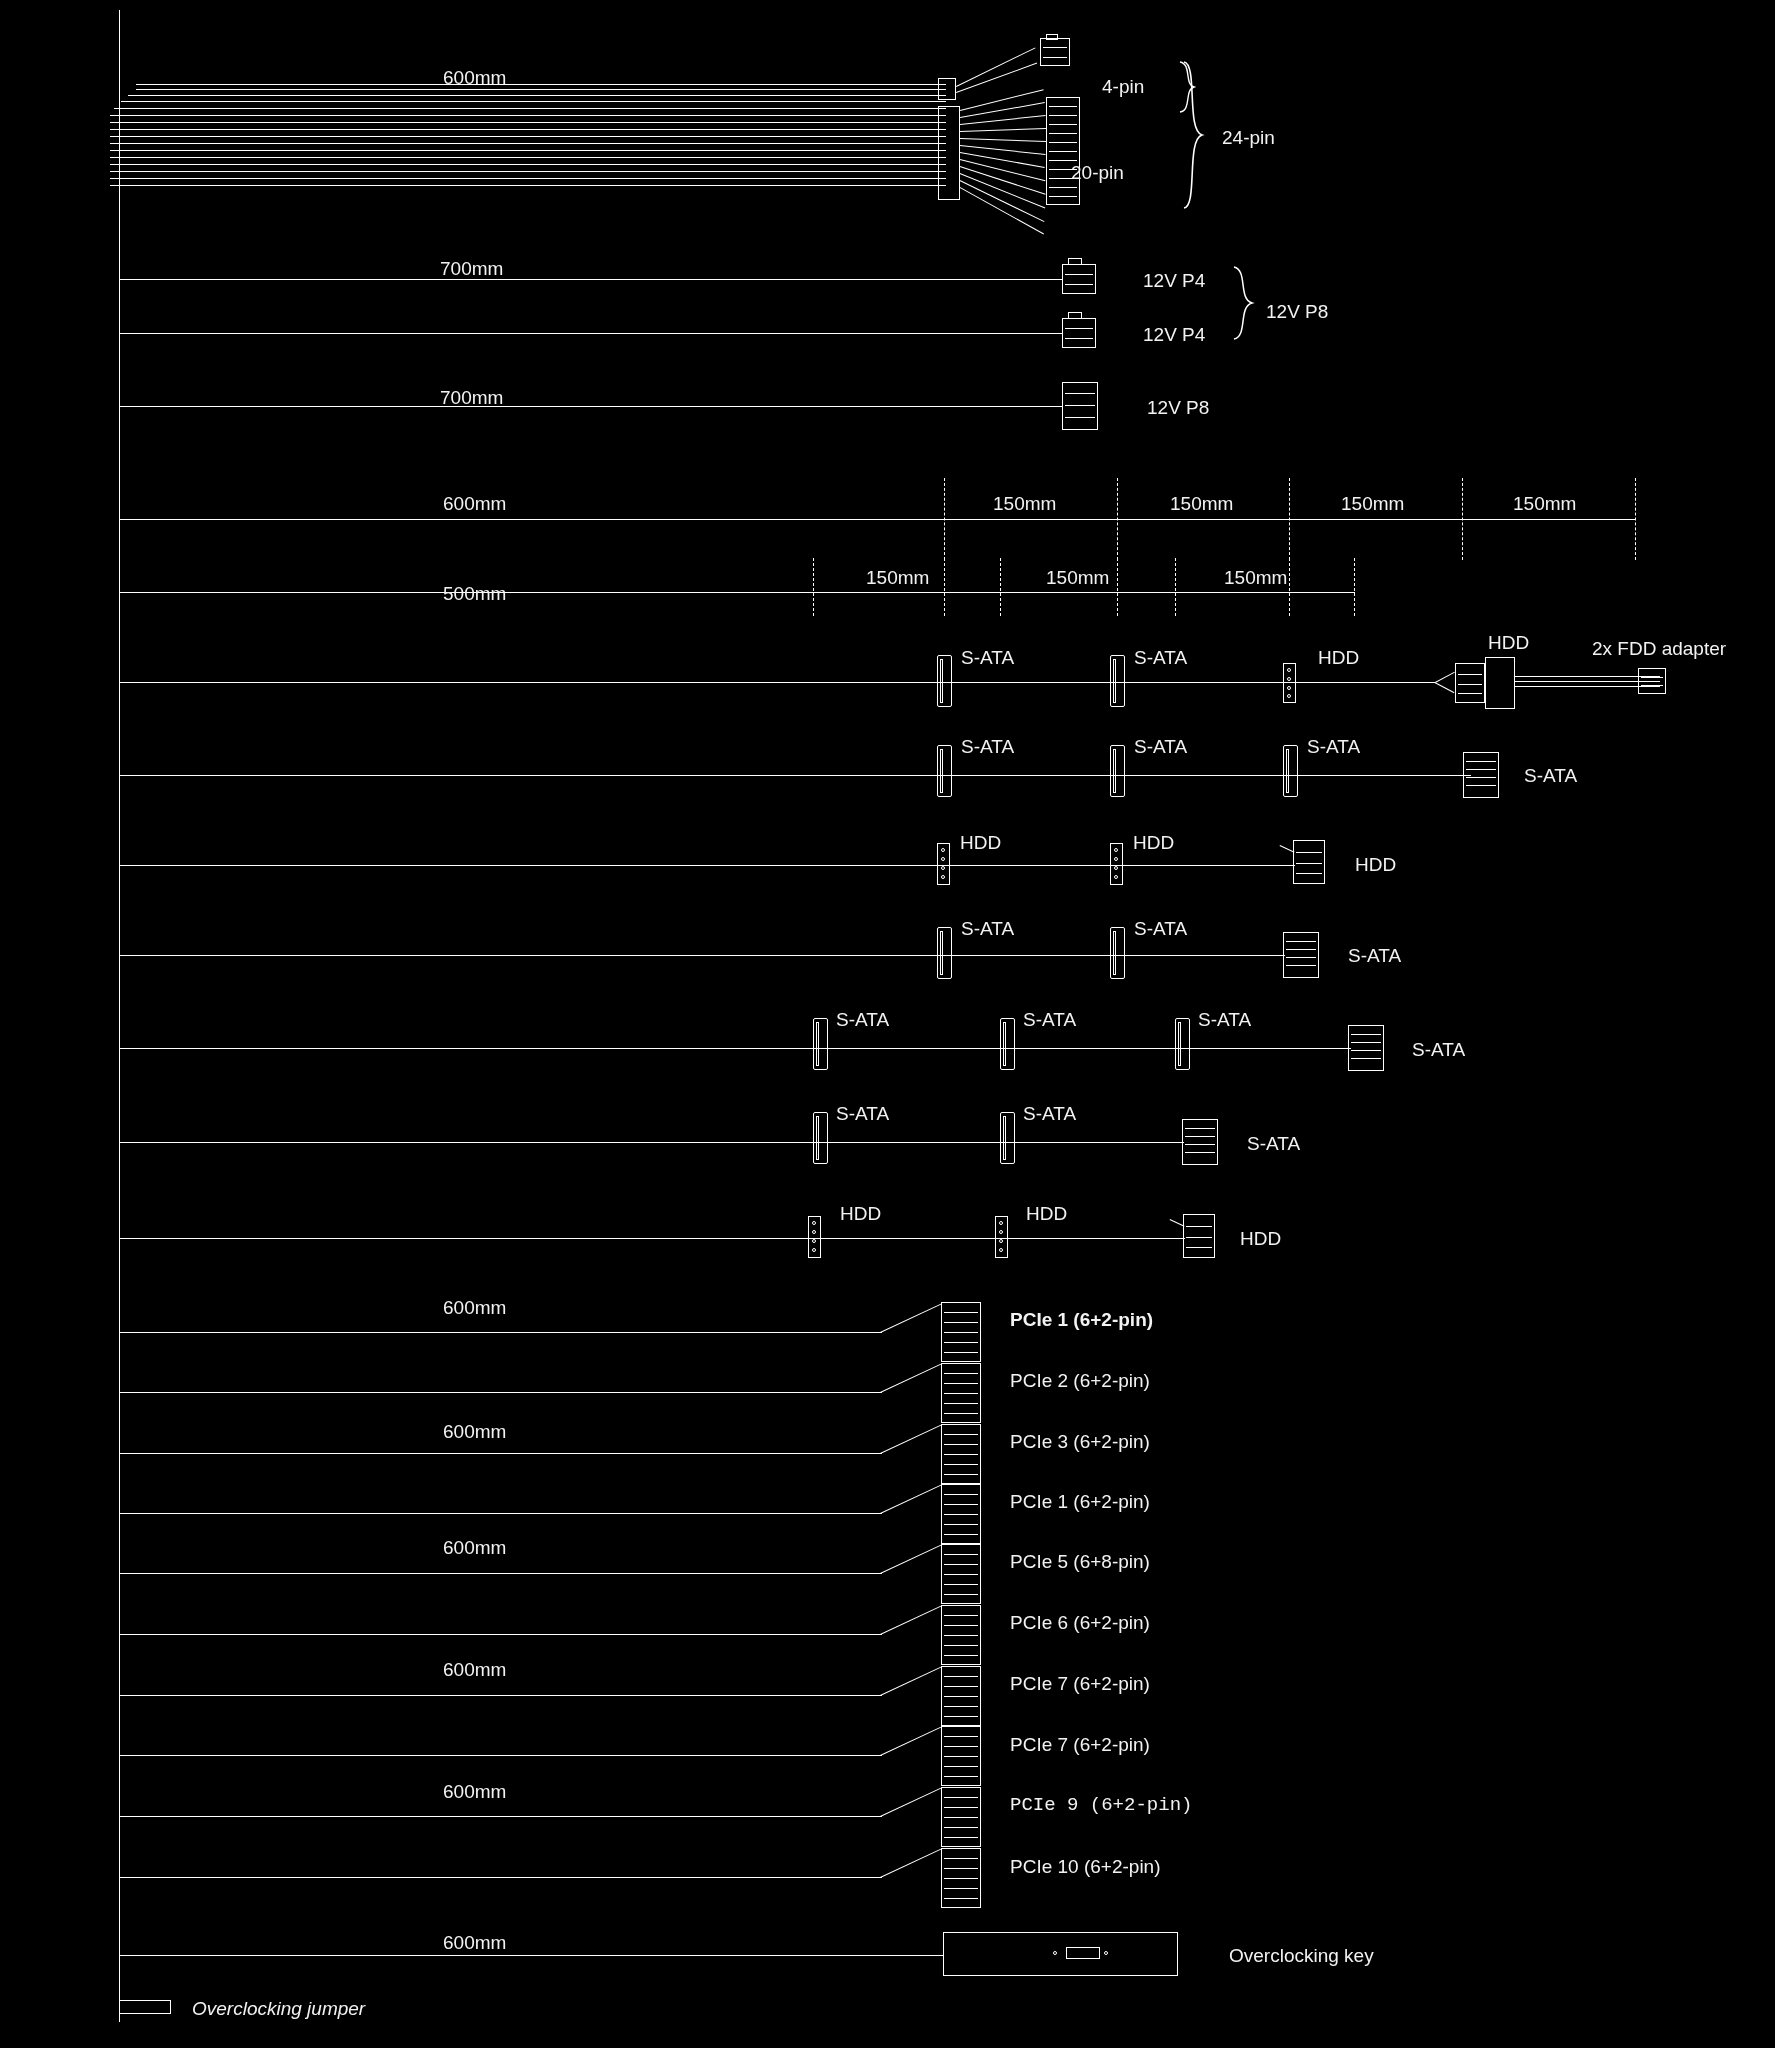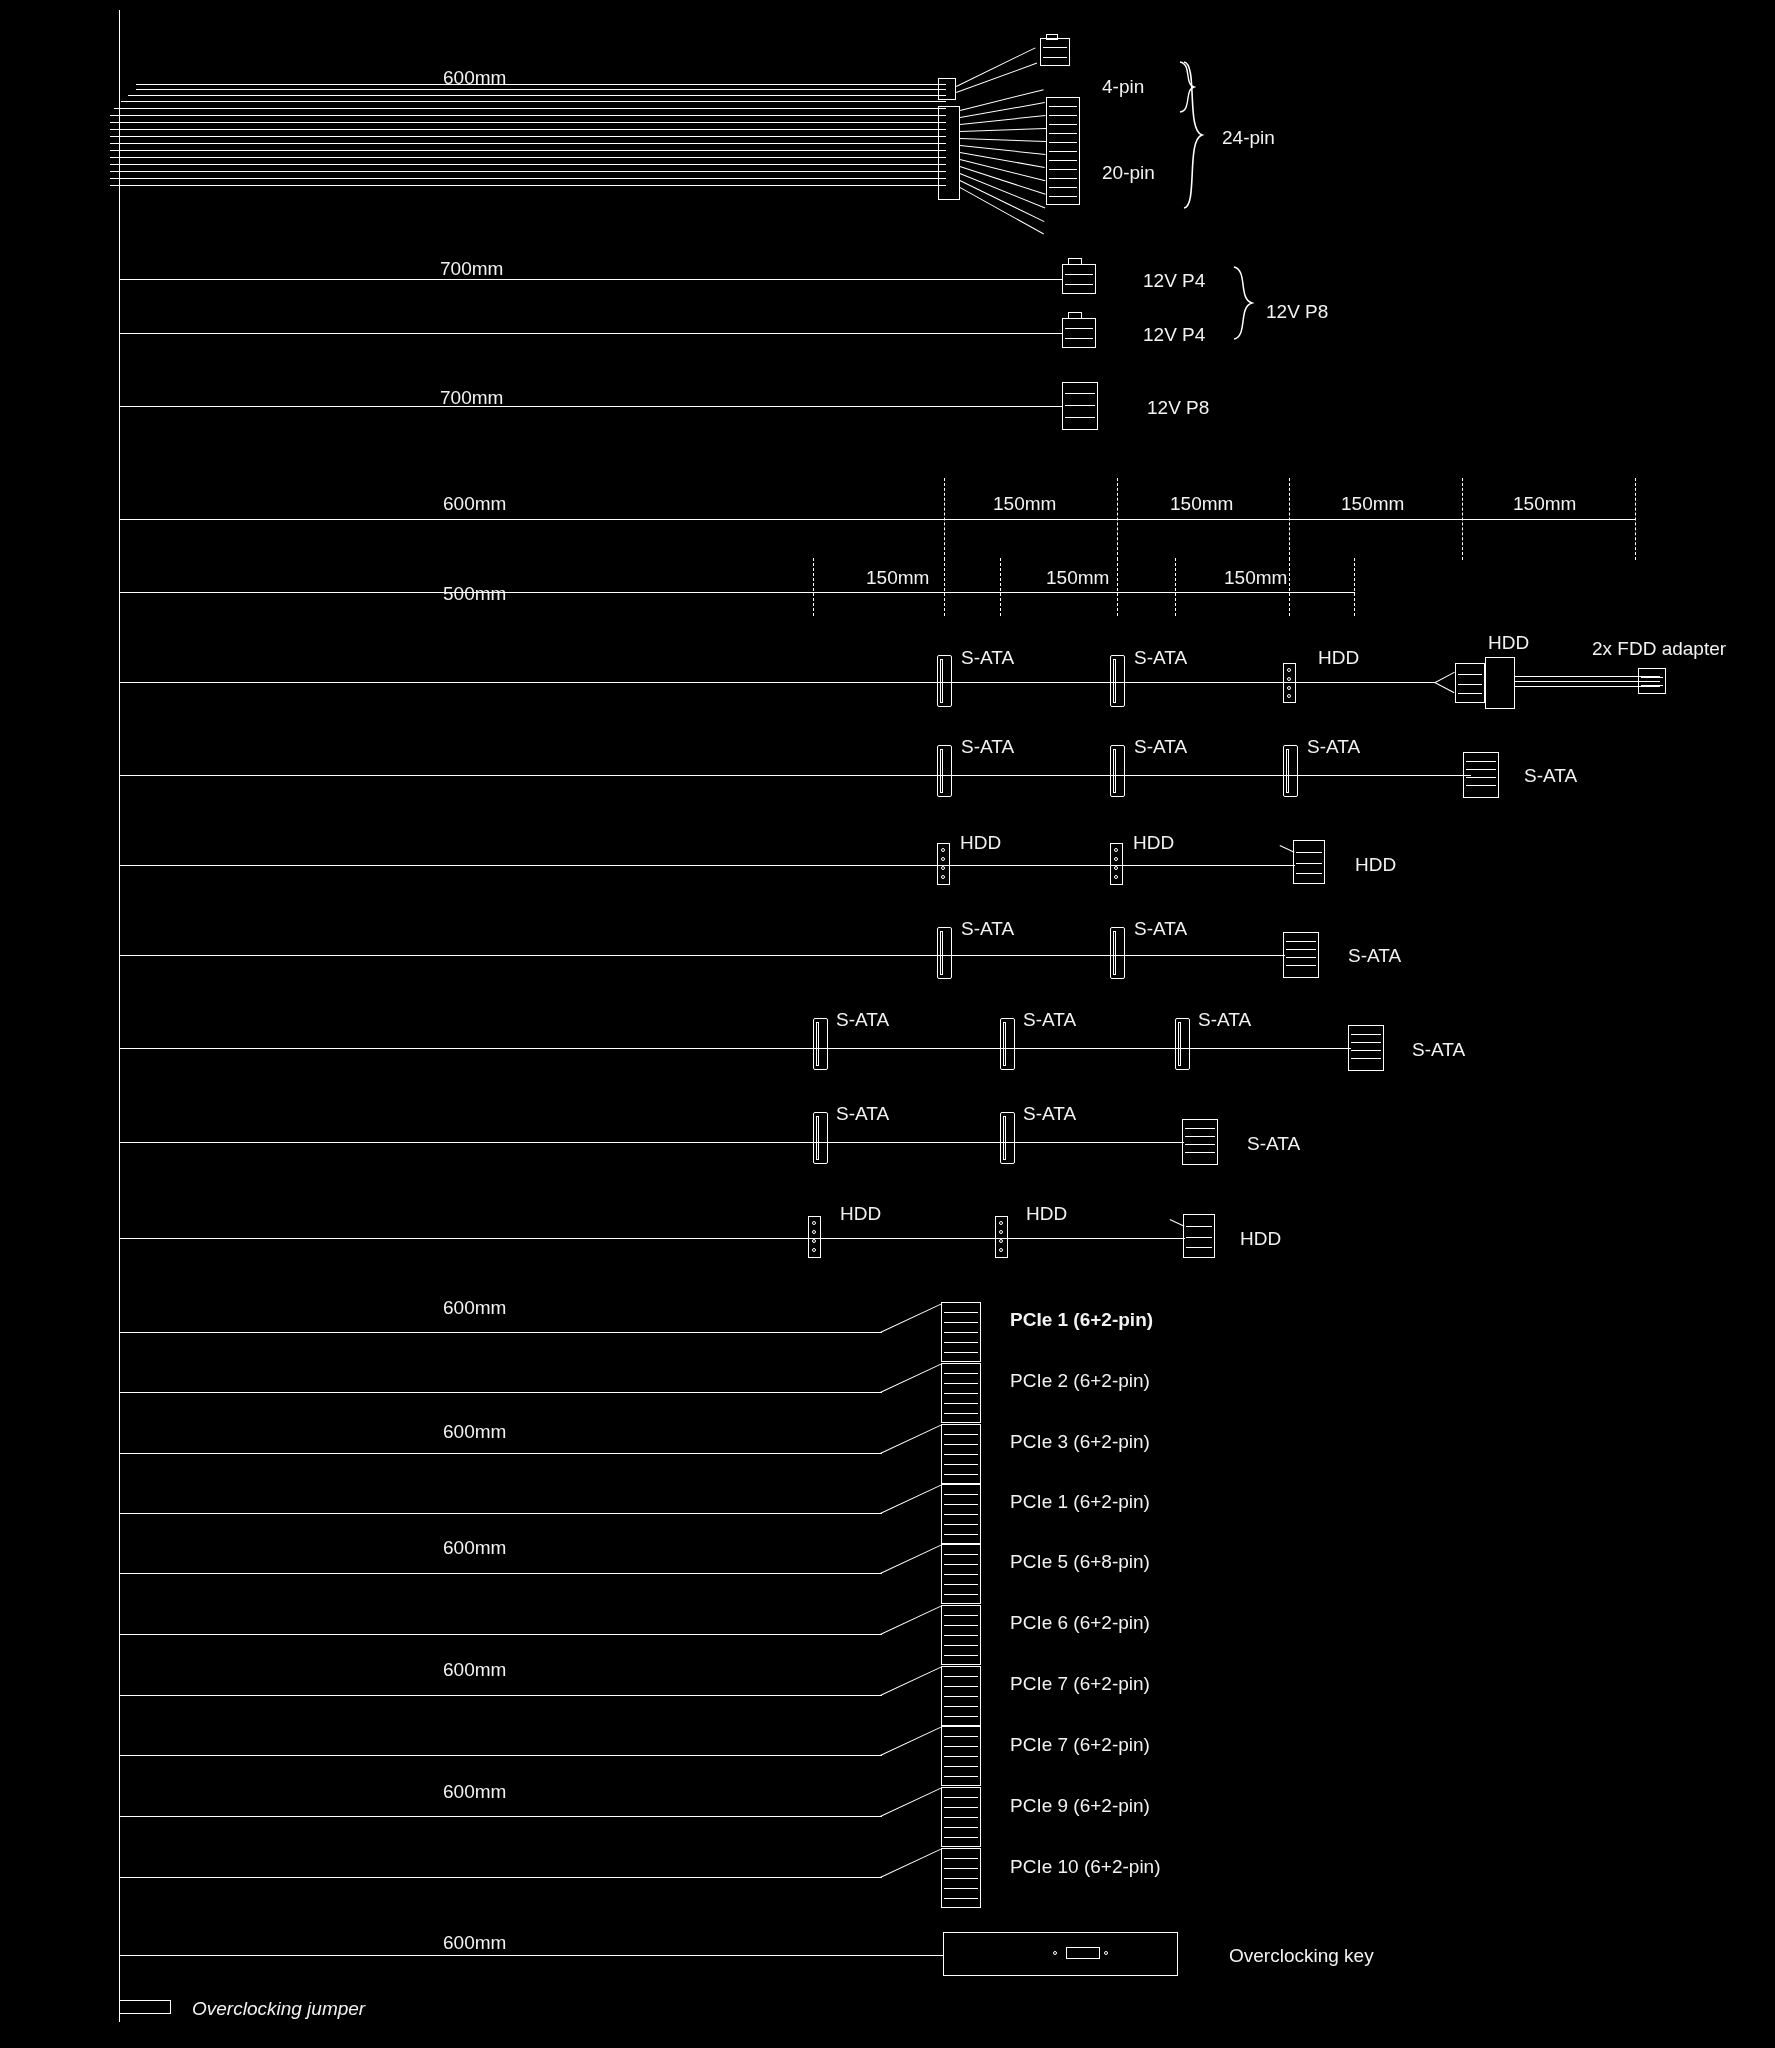--- a/index.html
+++ b/index.html
@@ -80,21 +80,21 @@
     <div class="slot" style="top:53px;"></div>
     <div class="slot" style="top:62px;"></div>
     <div class="slot" style="top:71px;"></div>
     <div class="slot" style="top:80px;"></div>
     <div class="slot" style="top:89px;"></div>
     <div class="slot" style="top:98px;"></div>
   </div>
 
   <div class="lbl" style="left:443px;top:68px;">600mm</div>
   <div class="lbl" style="left:1102px;top:77px;">4-pin</div>
-  <div class="lbl" style="left:1102px;top:163px;">20-pin</div>
+  <div class="lbl" style="left:1071px;top:163px;">20-pin</div>
   <div class="lbl" style="left:1222px;top:128px;">24-pin</div>
 
   <svg style="position:absolute;left:1180px;top:60px;" width="34" height="150">
     <path d="M4 2 C18 4 6 70 22 75 C6 80 18 146 4 148" stroke="#fff" fill="none" stroke-width="1.6"></path>
   </svg>
 
   <svg style="position:absolute;left:1178px;top:58px;" width="22" height="58">
     <path d="M2 4 C14 6 6 26 16 29 C6 32 14 52 2 54" stroke="#fff" fill="none" stroke-width="1.4"></path>
   </svg>
 
@@ -382,21 +382,21 @@
 
   <div class="wire" style="left:119px;top:1816px;width:763px;"></div>
   <div class="diag" style="left:880px;top:1816px;width:67px;transform:rotate(-25deg);"></div>
   <div class="pcie" style="left:941px;top:1787px;width:40px;height:60px;">
     <div class="s" style="top:9px;"></div>
       <div class="s" style="top:19px;"></div>
     <div class="s" style="top:29px;"></div>
       <div class="s" style="top:39px;"></div>
       <div class="s" style="top:49px;"></div>
   </div>
-  <div class="lbl" style="left:1010px;top:1796px;">PCIe 9 (6+2-pin)</div>
+  <div class="lbl" style="left:1010px;top:1796px;font-family:Liberation Mono, monospace;">PCIe 9 (6+2-pin)</div>
   <div class="lbl" style="left:443px;top:1782px;">600mm</div>
 
   <div class="wire" style="left:119px;top:1877px;width:763px;"></div>
   <div class="diag" style="left:880px;top:1877px;width:67px;transform:rotate(-25deg);"></div>
   <div class="pcie" style="left:941px;top:1848px;width:40px;height:60px;">
     <div class="s" style="top:9px;"></div>
       <div class="s" style="top:19px;"></div>
     <div class="s" style="top:29px;"></div>
       <div class="s" style="top:39px;"></div>
       <div class="s" style="top:49px;"></div>

